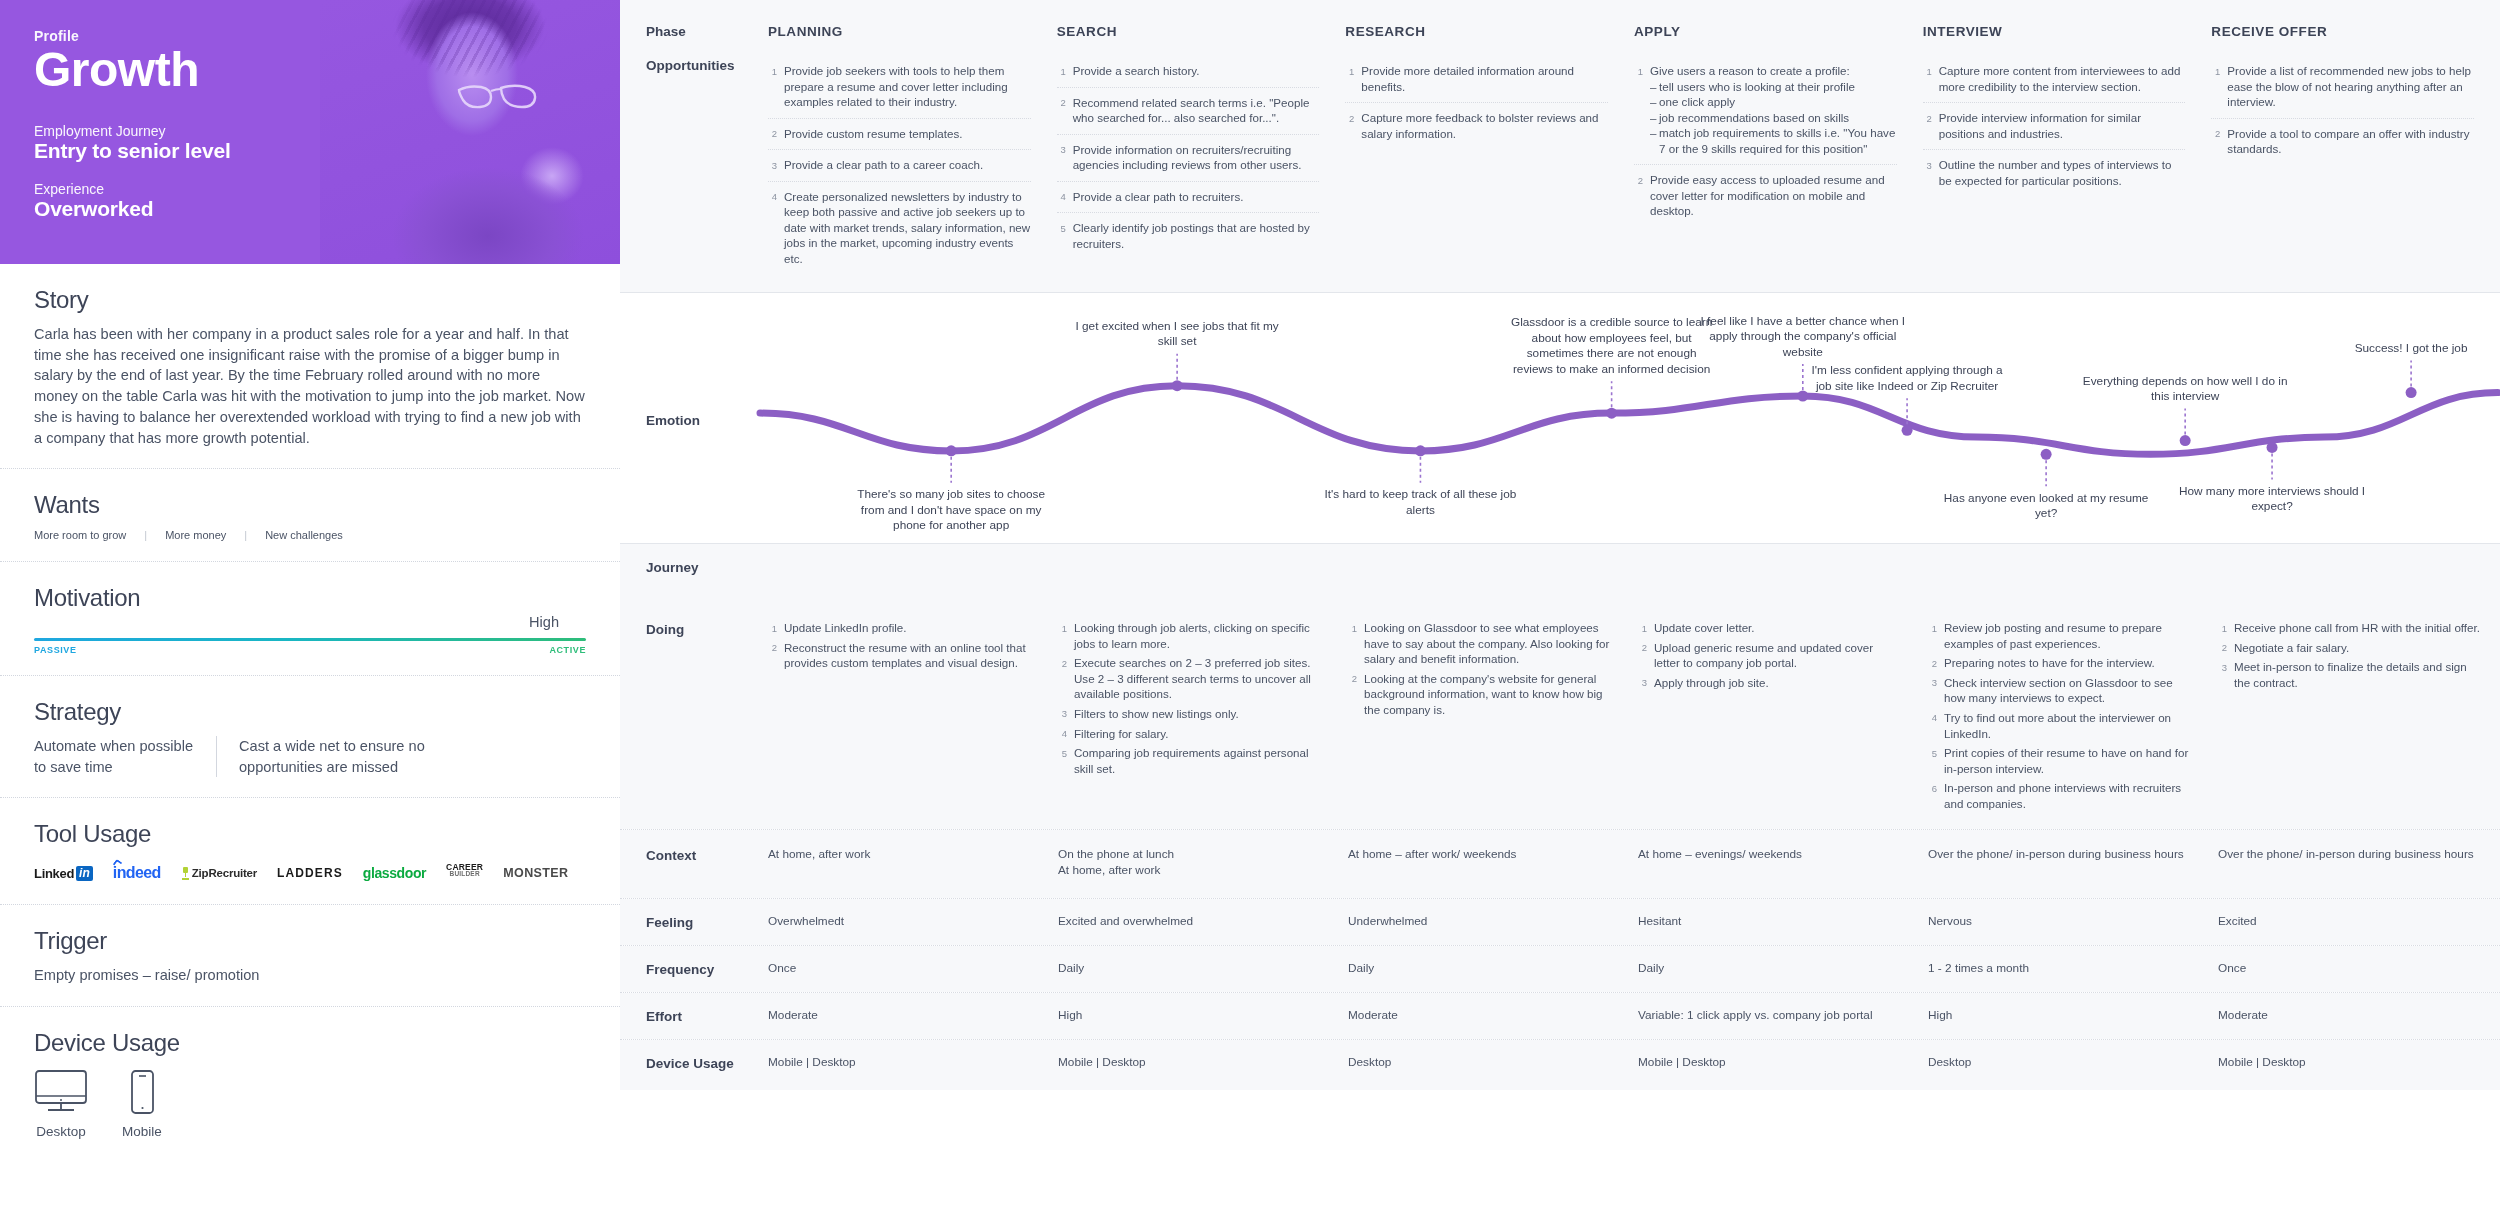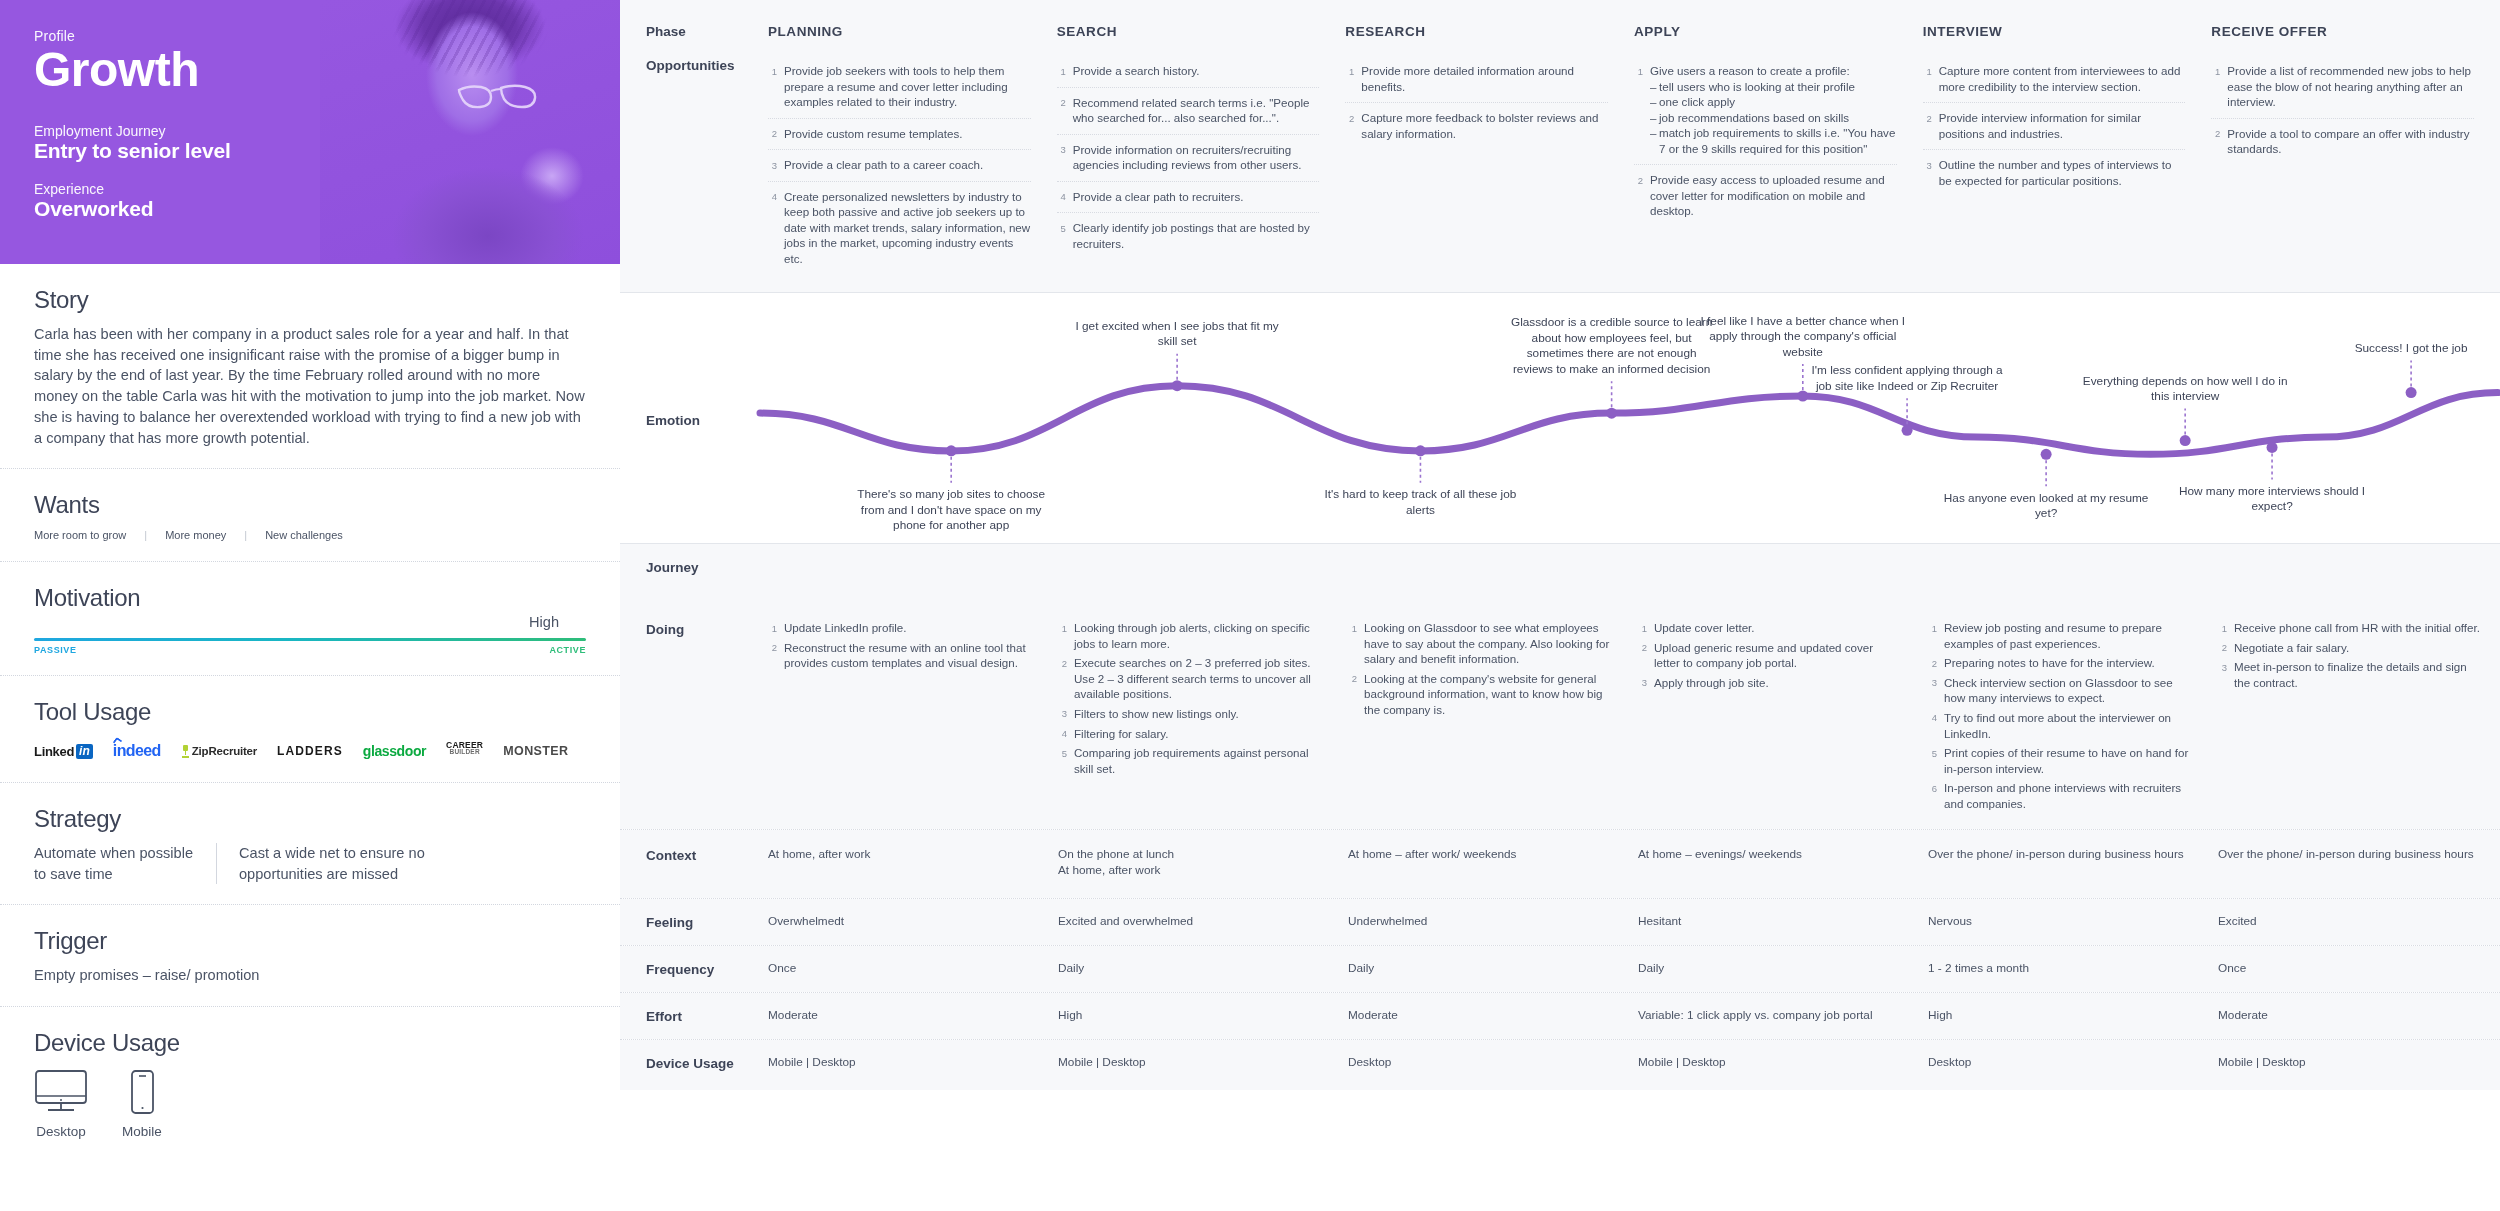--- a/index.html
+++ b/index.html
@@ -35,21 +35,21 @@
       repeating-linear-gradient(118deg, rgba(91,42,153,.30) 0 3px, rgba(255,255,255,0) 3px 9px) ;
     -webkit-mask-image: radial-gradient(ellipse 98px 62px at 150px 28px, #000 0%, #000 58%, transparent 80%);
     mask-image: radial-gradient(ellipse 98px 62px at 150px 28px, #000 0%, #000 58%, transparent 80%);
     opacity:.85;
   }
   .hero-glasses{
     position:absolute; left:137px; top:80px; width:96px; height:30px;
     opacity:.92;
   }
   .hero-text { position:relative; z-index:3; padding:28px 0 0 34px; color:#fff; }
-  .hero-kicker { font-size:14px; letter-spacing:.2px; opacity:.95; margin-bottom:2px;}
+  .hero-kicker { font-size:14px; letter-spacing:.2px; opacity:.95; margin-bottom:2px;font-weight:bold;}
   .hero-title { font-size:48px; font-weight:700; line-height:1.02; letter-spacing:-.5px; margin-bottom:28px;}
   .hero-label { font-size:14px; opacity:.95; margin-bottom:0px; }
   .hero-value { font-size:21px; font-weight:700; margin-bottom:18px; letter-spacing:-.2px;}
 
   .sec { padding:22px 34px 20px 34px; border-bottom:1px dotted #d3d7df; }
   .sec:last-child{border-bottom:none;}
   .sec-h { font-size:24px; font-weight:400; color:#3d4457; letter-spacing:-.3px; margin-bottom:10px;}
   .story-p { font-size:14.6px; line-height:1.42; color:#4a5365; }
 
   .inline-list { display:flex; align-items:center; font-size:11px; color:#4a5365; }
@@ -178,20 +178,29 @@
       <div class="motivation-wrap">
         <div class="mot-marker">
           <span class="lbl">High</span>
           <span class="tick"></span>
         </div>
         <div class="mot-bar"></div>
         <div class="mot-ends">
           <span class="mot-end left">PASSIVE</span>
           <span class="mot-end right">ACTIVE</span>
         </div>
+      </div>
+    </section>
+
+    <section class="sec">
+      <div class="sec-h">Strategy</div>
+      <div class="two-col">
+        <div class="c1">Automate when possible to save time</div>
+        <div class="vline"></div>
+        <div class="c2">Cast a wide net to ensure no opportunities are missed</div>
       </div>
     </section>
 
     <section class="sec">
       <div class="sec-h">Tool Usage</div>
       <div class="tools">
         <span class="logo">
           <span class="lk-word">Linked</span>
             <span class="lk-box">in</span>
         </span>
@@ -204,29 +213,20 @@
             </span>
           <span class="t">ZipRecruiter</span>
         </span>
         <span class="logo ladders">LADDERS</span>
         <span class="logo glassdoor">glassdoor</span>
         <span class="logo careerb">
             <span class="a">CAREER</span>
             <span class="b">BUILDER</span>
           </span>
         <span class="logo monster">MONSTER</span>
-      </div>
-    </section>
-
-    <section class="sec">
-      <div class="sec-h">Strategy</div>
-      <div class="two-col">
-        <div class="c1">Automate when possible to save time</div>
-        <div class="vline"></div>
-        <div class="c2">Cast a wide net to ensure no opportunities are missed</div>
       </div>
     </section>
 
     <section class="sec">
       <div class="sec-h">Trigger</div>
       <div class="story-p">Empty promises – raise/ promotion</div>
     </section>
 
     <section class="sec">
       <div class="sec-h">Device Usage</div>

